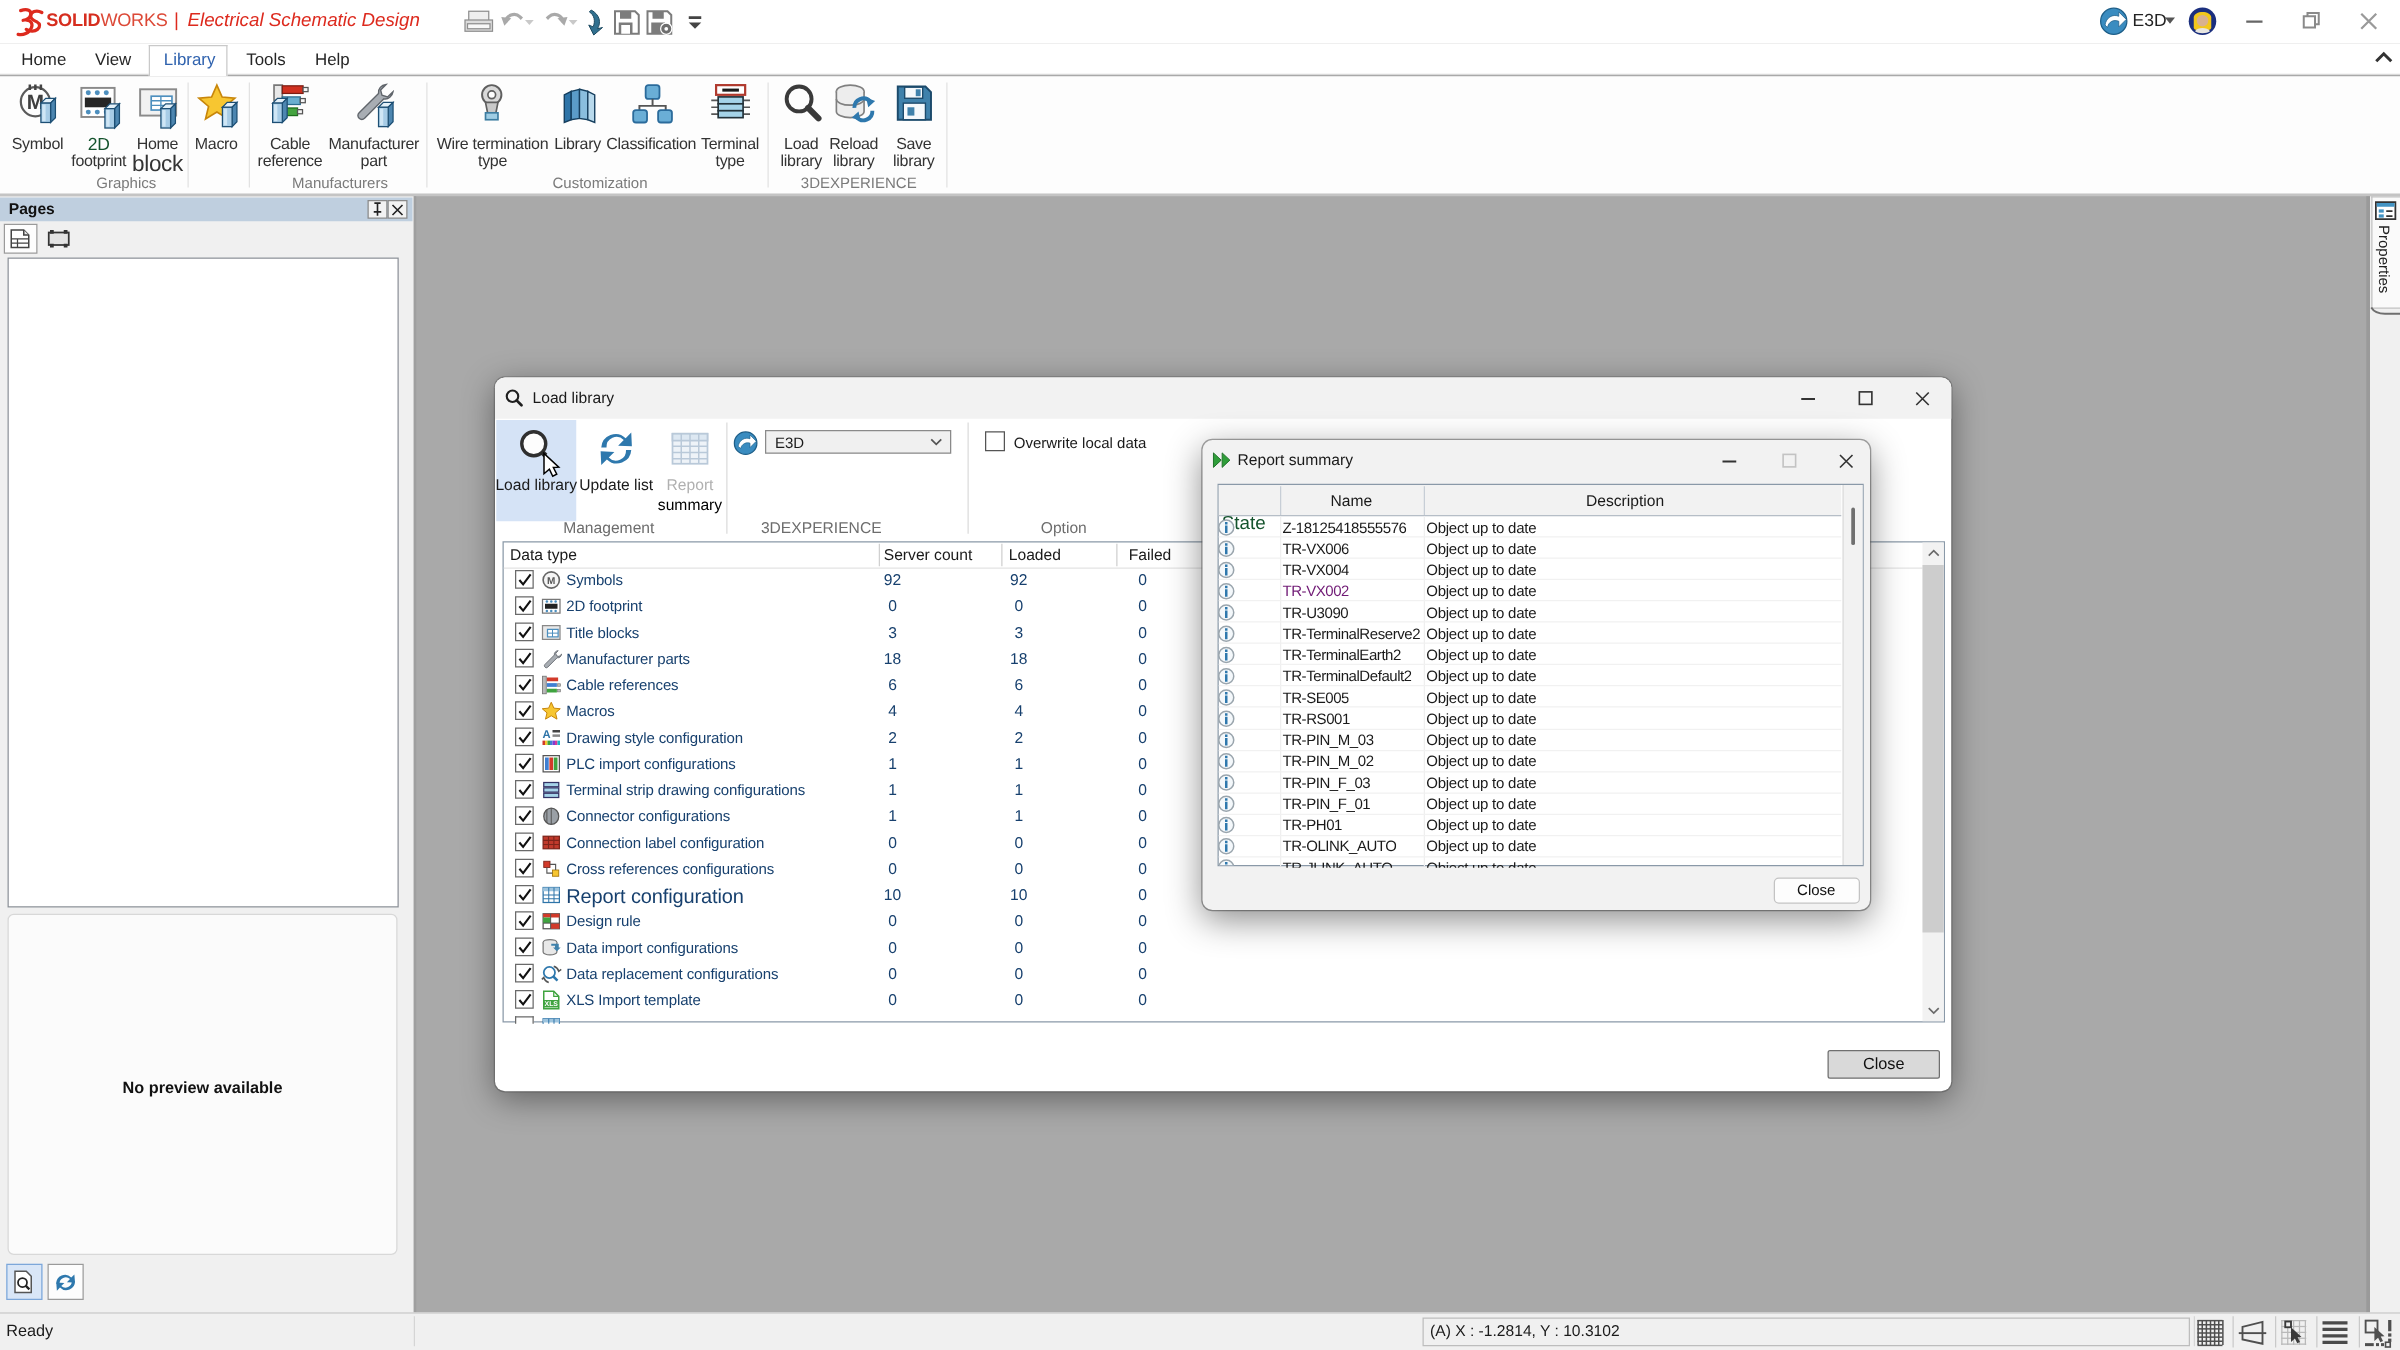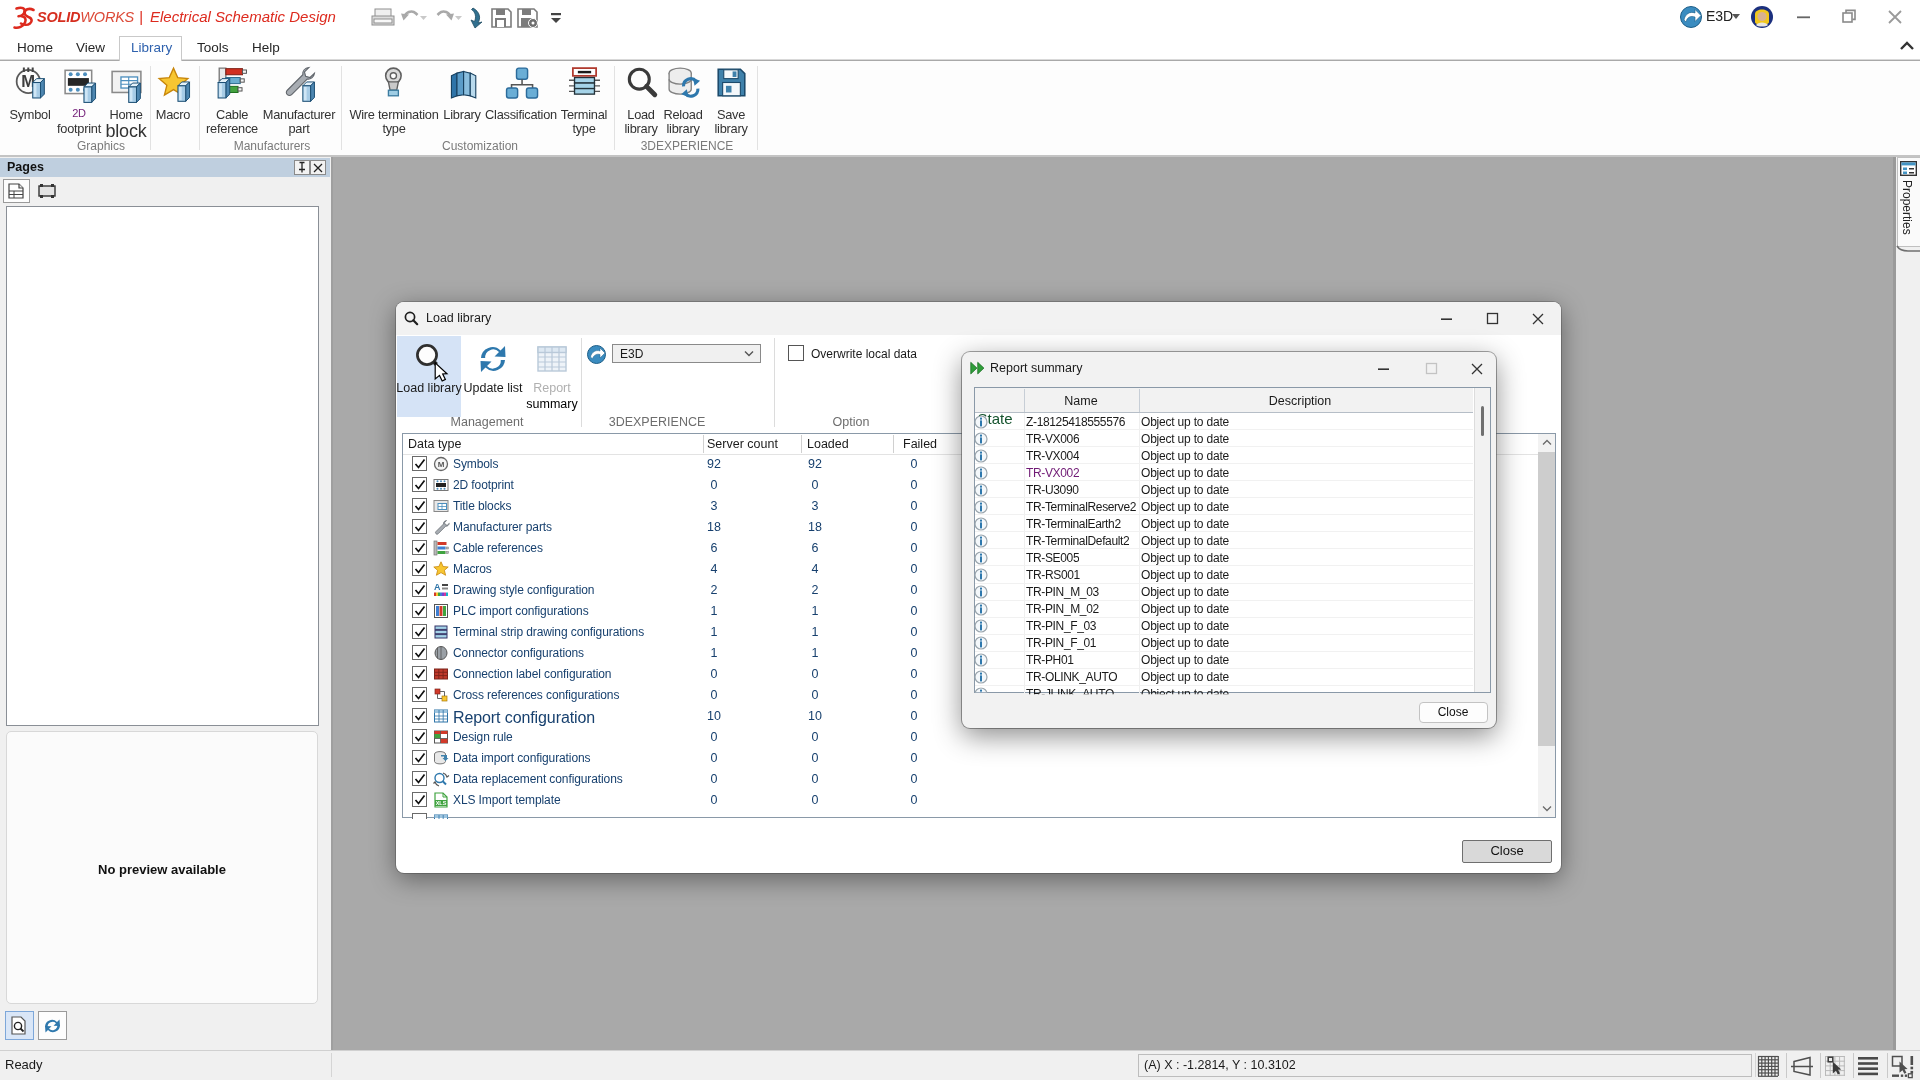--- a/index.html
+++ b/index.html
@@ -12,21 +12,21 @@
 
 <div class="abs" style="left:0;top:0;width:1920px;height:35px;background:#fff"></div>
 <svg class="abs" style="left:13px;top:5px" width="22" height="26" viewBox="0 0 22 26">
 <g fill="none" stroke="#dd2a1e" stroke-width="2.6" stroke-linecap="round">
 <path d="M3.5 3.5 C9 1.5 12.5 3.5 11.5 7 C10.8 9.5 8 11 5.5 11.2"></path>
 <path d="M8.5 11.2 C12 11.5 13.5 14 12 17.5 C10.3 21.5 5.5 23.5 1.5 22.5"></path>
 <path d="M20.5 5 C16 2.5 11.5 4.5 11.5 8"></path>
 <path d="M11.5 8 C11.5 10.5 14.5 11.5 16.5 12.5 C19 13.8 19.5 16.5 17 18.5 C14.5 20.5 10.5 20 8 18.5"></path>
 </g>
   </svg>
-<div class="tx" style="left:37px;top:9px;font-size:14.5px;font-style:italic;color:#d62e1f;letter-spacing:-0.2px"><b>SOLID</b><span style="color:#dc4937">WORKS</span></div>
+<div class="tx" style="left:37px;top:9px;font-size:14.5px;color:#d62e1f;letter-spacing:-0.2px"><b>SOLID</b><span style="color:#dc4937">WORKS</span></div>
 <div class="tx" style="left:139px;top:8px;font-size:15px;font-style:italic;color:#dd2a1e">|</div>
 <div class="tx" style="left:150px;top:8px;font-size:15px;font-style:italic;color:#dd2a1e">Electrical Schematic Design</div>
 <svg class="abs" style="left:370px;top:6px" width="190" height="24" viewBox="0 0 190 24">
 <g stroke="#8f8f8f" fill="#fff">
       <rect x="5" y="3" width="16" height="8" fill="#efefef"></rect>
       <rect x="2" y="10" width="22" height="9" fill="#dcdcdc"></rect>
       <rect x="4" y="13" width="18" height="4" fill="#f8f8f8"></rect>
     </g>
 <g fill="none" stroke="#a9a9a9" stroke-width="2.6">
       <path d="M34.5 12 A 6.8 6.8 0 0 1 46 7.5 L47.5 9"></path>
@@ -121,21 +121,21 @@
       <circle cx="12.5" cy="20.5" r="1.8" fill="#4d8fbe"></circle>
       <circle cx="19" cy="20.5" r="1.8" fill="#4d8fbe"></circle>
       <g transform="translate(18,14) scale(1.0)">
 <polygon points="0,4 3.5,0.5 10.5,0.5 7,4" fill="#e4f1f9" stroke="#1d4f74" stroke-width="0.9"></polygon>
 <polygon points="7,4 10.5,0.5 10.5,14.5 7,18" fill="#4d86b0" stroke="#1d4f74" stroke-width="0.9"></polygon>
 <rect x="0" y="4" width="7" height="14" fill="#a7cce6" stroke="#1d4f74" stroke-width="0.9"></rect>
 <rect x="1" y="5" width="2.4" height="12" fill="#cfe6f5" stroke="none"></rect>
       </g>
     </g>
   </svg>
-<div class="tx" style="left:79px;top:107px;transform:translateX(-50%);font-size:11px;letter-spacing:-0.25px;color:#701a75">2D</div>
+<div class="tx" style="left:79px;top:107px;transform:translateX(-50%);font-size:14px;letter-spacing:-0.25px;color:#14532d">2D</div>
 <div class="tx" style="left:79px;top:121px;transform:translateX(-50%);font-size:12.8px;letter-spacing:-0.25px;color:#333">footprint</div>
 <svg class="abs" style="left:110px;top:67px" width="33" height="31" viewBox="0 0 28 28">
     <g>
       <rect x="1" y="4" width="26" height="19" fill="#f2f2f2" stroke="#8a8a8a" stroke-width="1.4"></rect>
       <rect x="9" y="9" width="15" height="10" fill="#fff" stroke="#4d8fbe" stroke-width="1.2"></rect>
       <path d="M9 12.3 h15 M9 15.6 h15 M16 9 v10" stroke="#4d8fbe" stroke-width="1"></path>
       <g transform="translate(16,14) scale(1.0)">
 <polygon points="0,4 3.5,0.5 10.5,0.5 7,4" fill="#e4f1f9" stroke="#1d4f74" stroke-width="0.9"></polygon>
 <polygon points="7,4 10.5,0.5 10.5,14.5 7,18" fill="#4d86b0" stroke="#1d4f74" stroke-width="0.9"></polygon>
 <rect x="0" y="4" width="7" height="14" fill="#a7cce6" stroke="#1d4f74" stroke-width="0.9"></rect>

